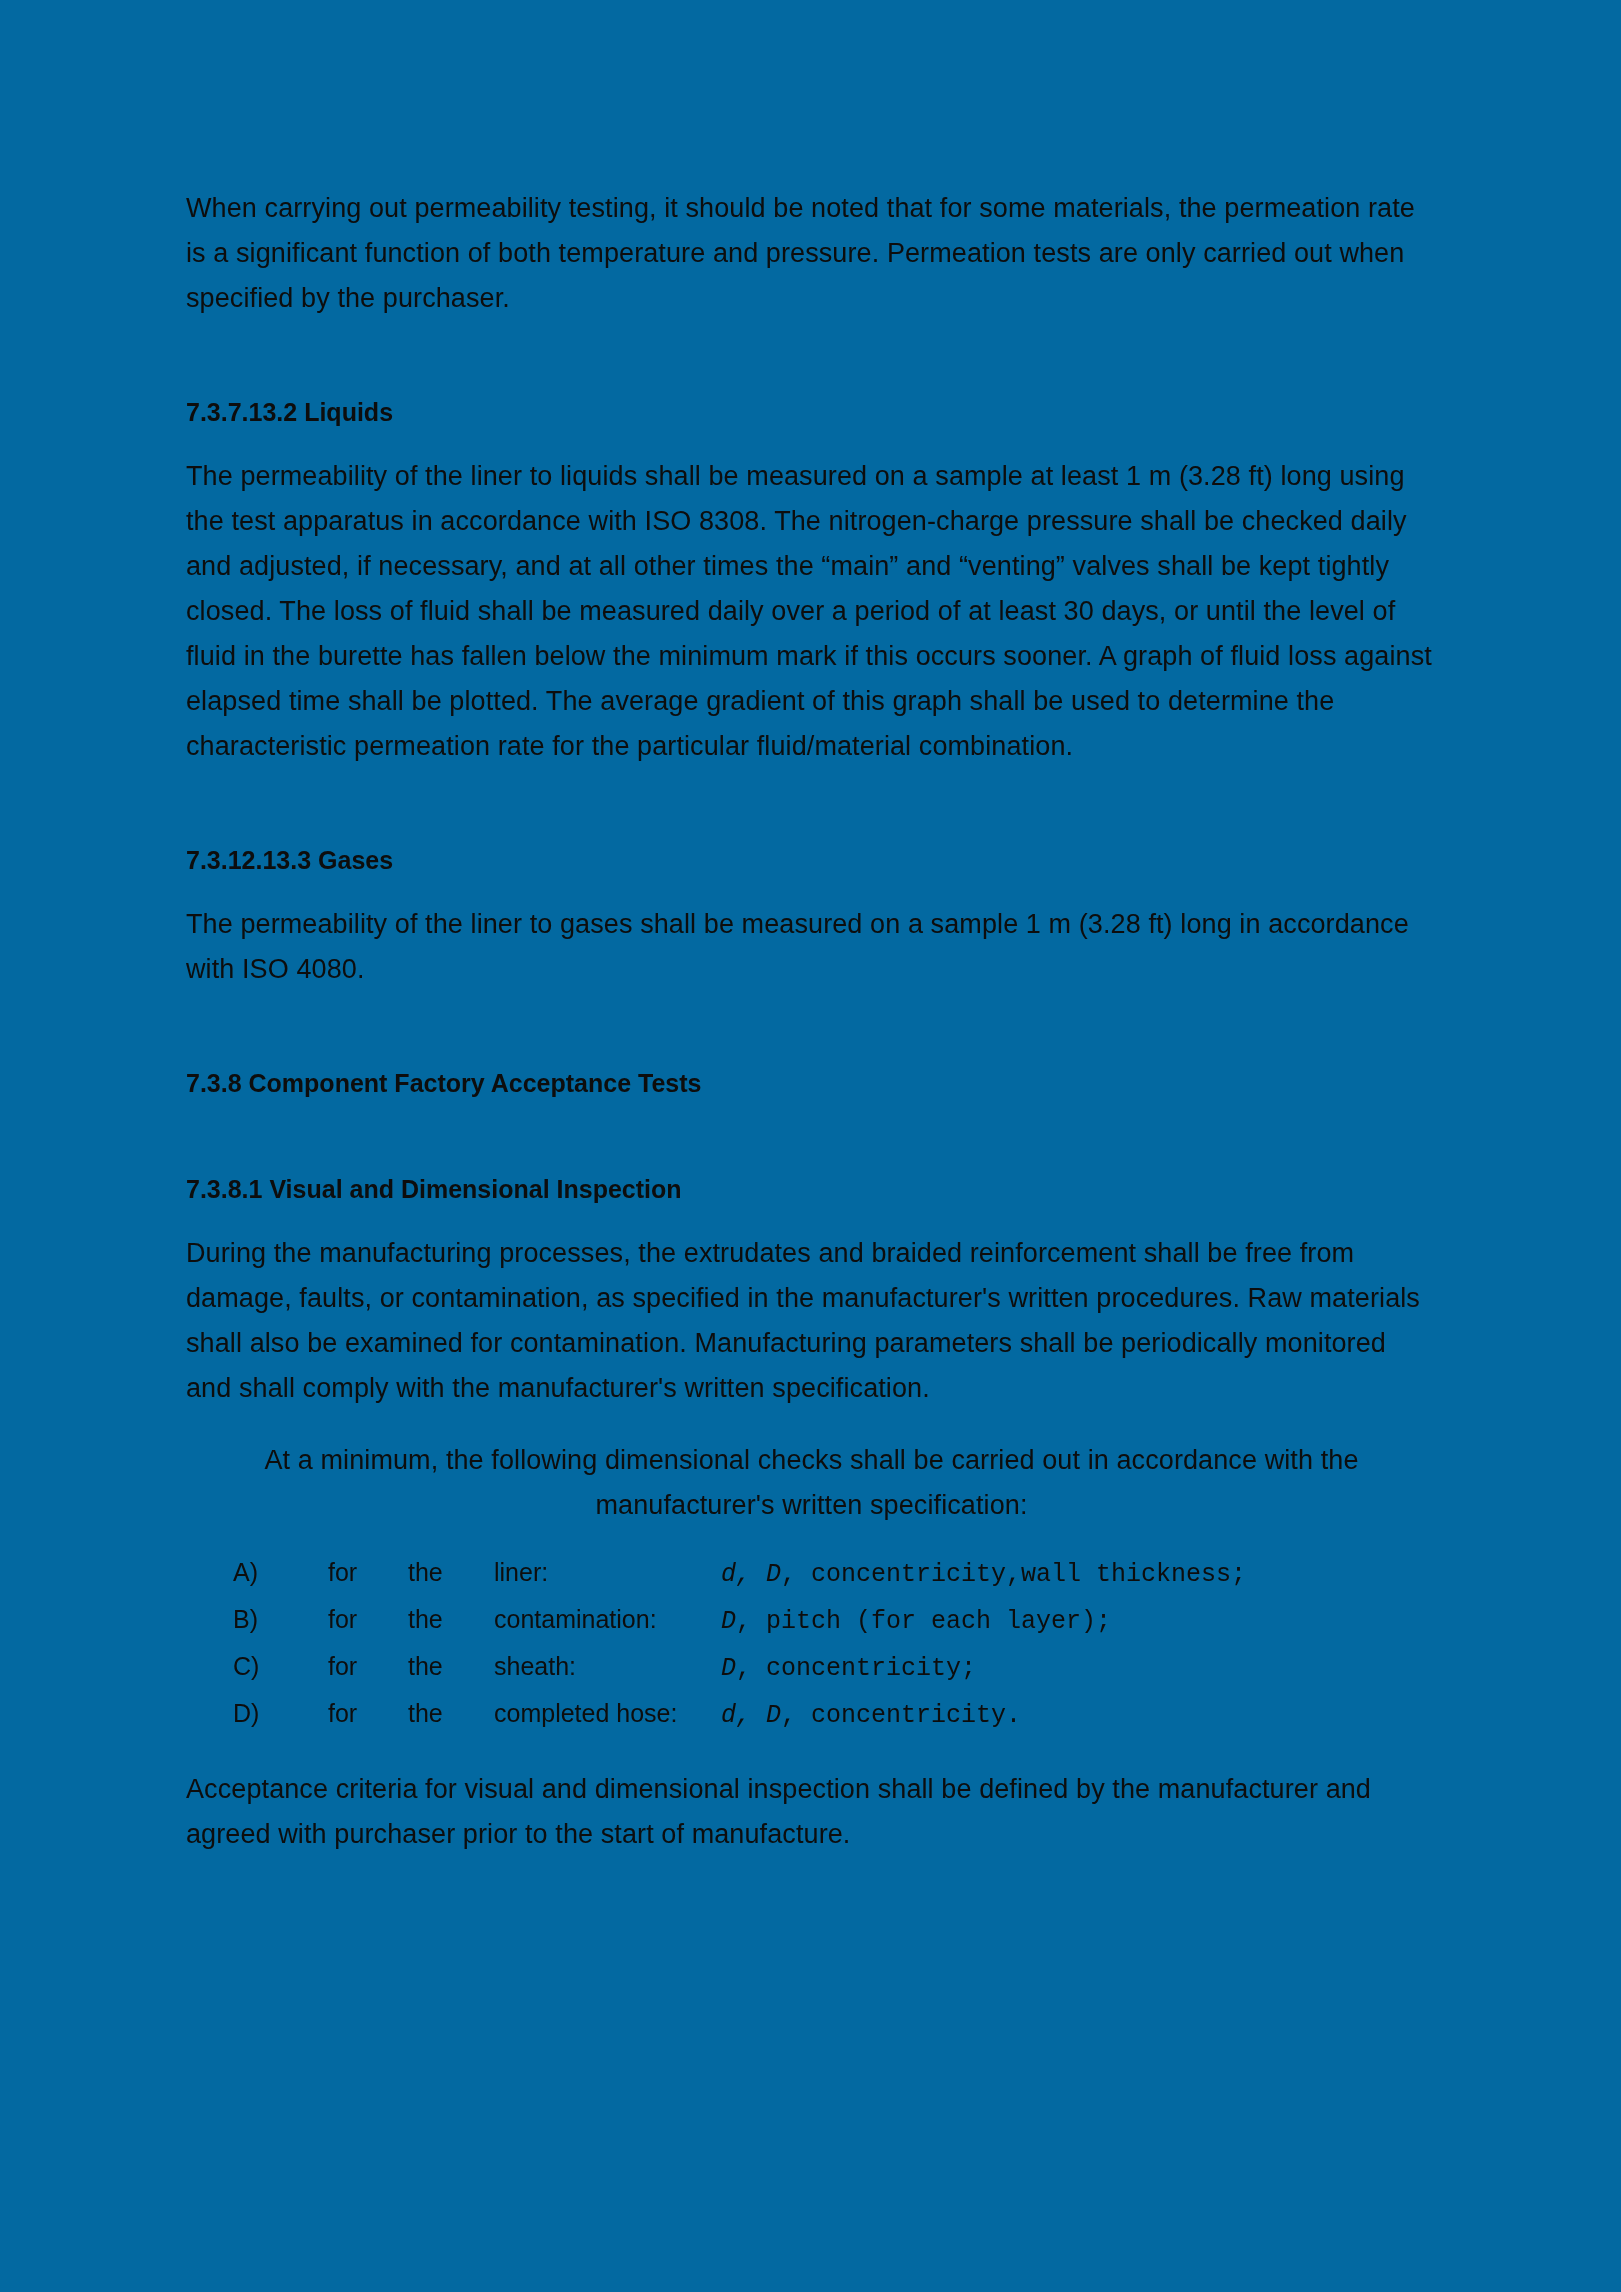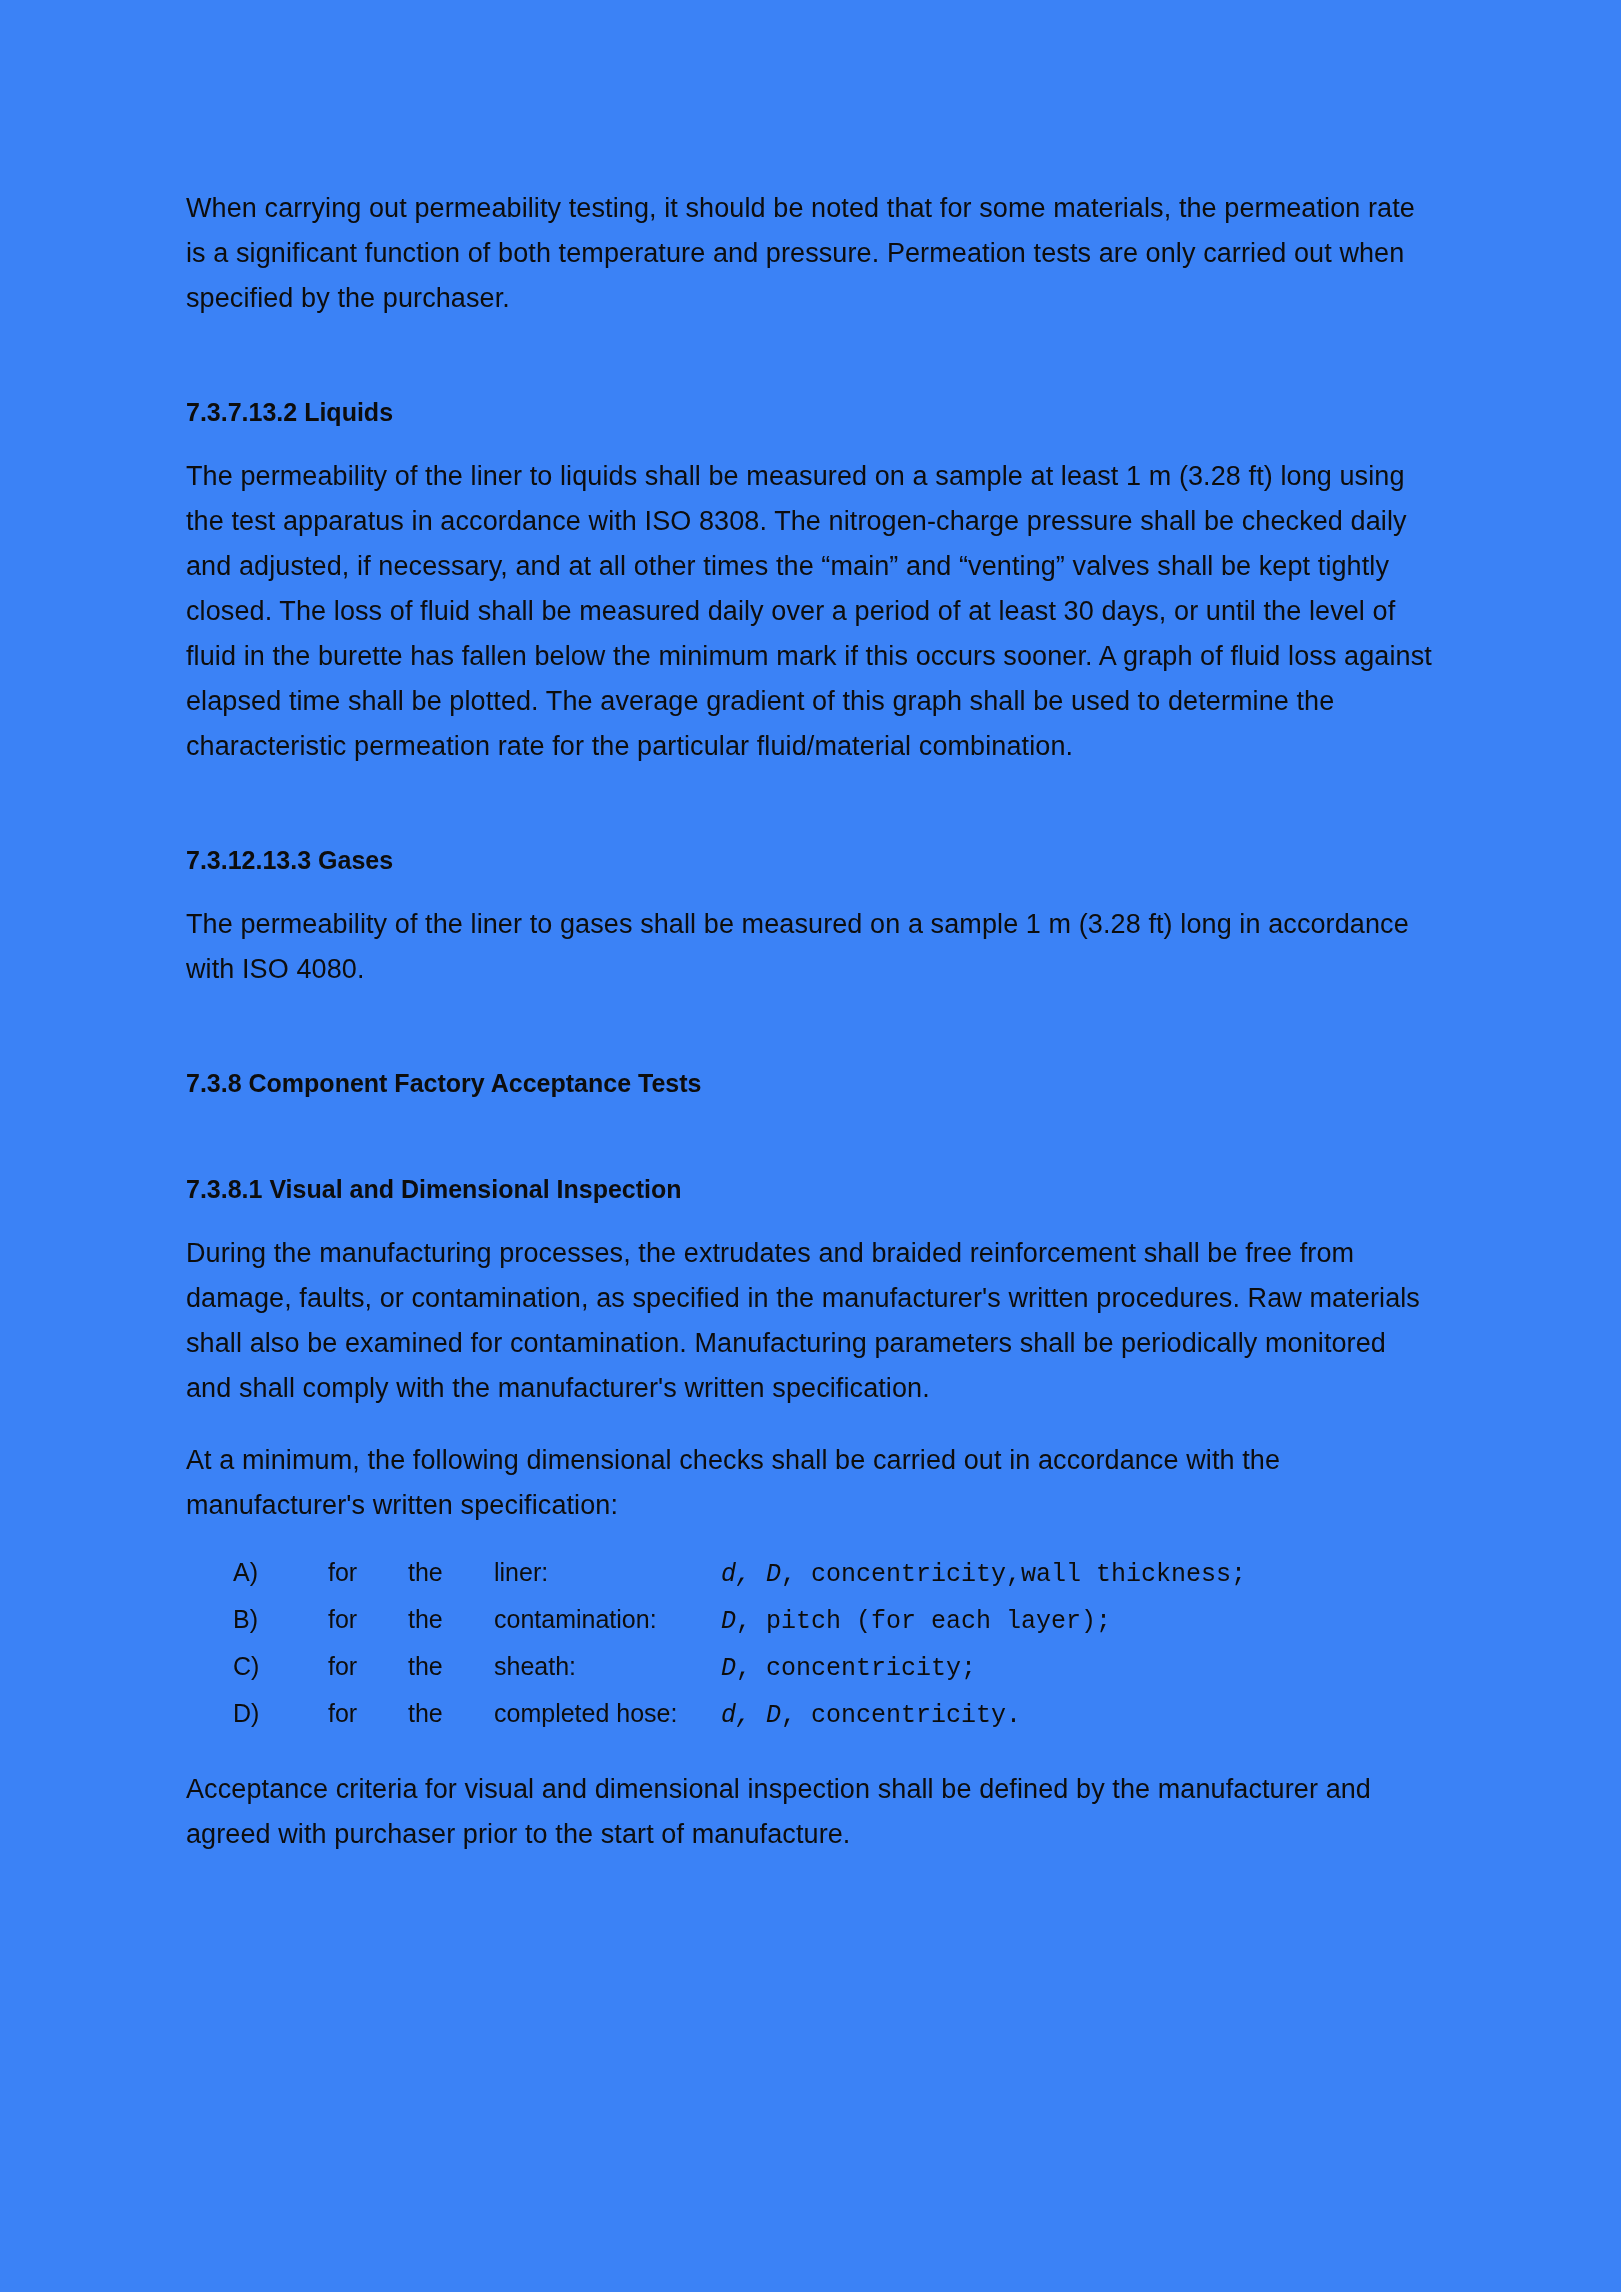--- a/index.html
+++ b/index.html
@@ -13,21 +13,21 @@
     font-family: "Liberation Sans", sans-serif;
     color: #000000;
     -webkit-font-smoothing: antialiased;
   }
   .page {
     position: relative;
     width: 1621px;
     min-height: 2293px;
     box-sizing: border-box;
     padding: 186px 184px 118px 186px;
-    background: #3b82f6;
+    background: #0369a1;
   }
   .body-text {
     font-size: 27px;
     line-height: 45px;
     letter-spacing: 0.1px;
     color: #0d0d0d;
     margin: 0 0 27.4px 0;
     text-align: left;
   }
   .heading {
@@ -48,21 +48,21 @@
     line-height: 45px;
     color: #0d0d0d;
     white-space: nowrap;
   }
   .col-marker { width: 57px; flex: 0 0 57px; }
   .col-for    { width: 80px; flex: 0 0 80px; margin-left: 38px; }
   .col-the    { width: 86px; flex: 0 0 86px; }
   .col-part   { width: 227px; flex: 0 0 227px; }
   .col-desc   { flex: 0 1 auto; font-family: Liberation Mono, monospace; }
   .ital { font-style: italic; }
-  p.tight { margin-bottom: 21.6px; }
+  p.tight { margin-bottom: 21.6px; text-align: center; }
 </style>
 </head>
 <body>
 
 <div class="page">
 
   <p class="body-text">When carrying out permeability testing, it should be noted that for some materials, the permeation rate is a significant function of both temperature and pressure. Permeation tests are only carried out when specified by the purchaser.</p>
 
   <div class="gap-lg"></div>
 

